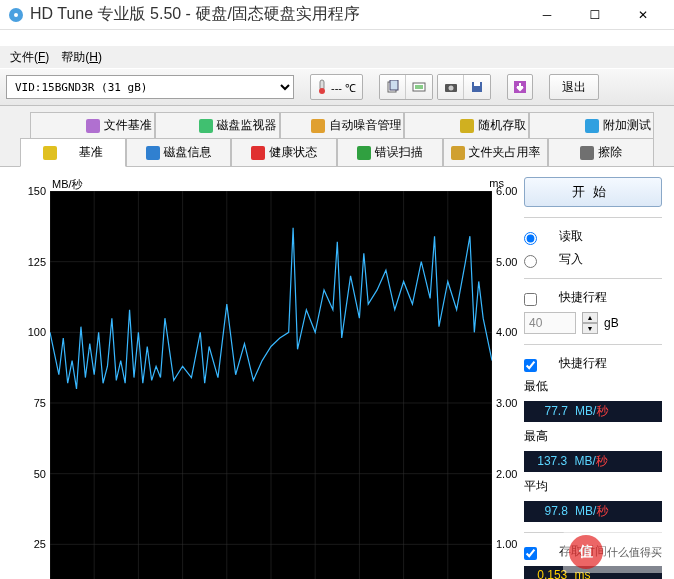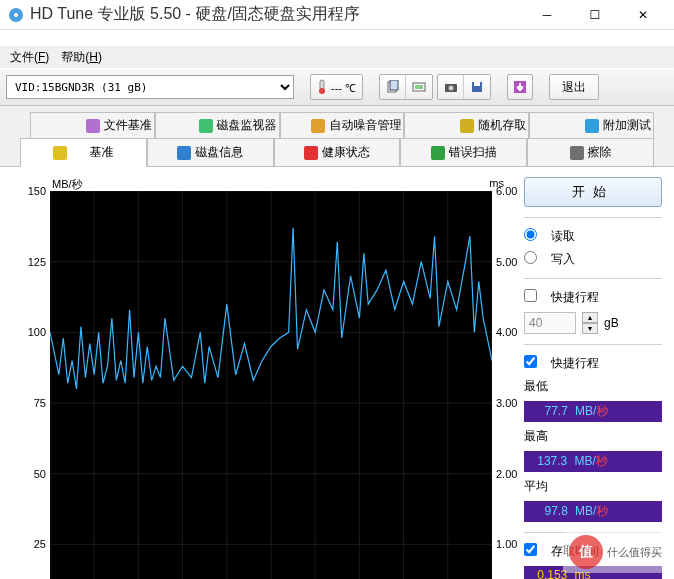--- a/index.html
+++ b/index.html
@@ -43,27 +43,27 @@
 .chart-ylabel { position: absolute; font-size: 11px; left: 40px; top: 0; }
 .chart-y2label { position: absolute; font-size: 11px; right: 8px; top: 0; }
 .chart { position: absolute; left: 38px; top: 14px; right: 20px; bottom: 0; background: #000; }
 .y-tick { position: absolute; font-size: 11px; right: 100%; padding-right: 4px; transform: translateY(-50%); color: #000; }
 .y2-tick { position: absolute; font-size: 11px; left: 100%; padding-left: 4px; transform: translateY(-50%); color: #000; }
 
 
 .side { flex: 1; padding-left: 12px; font-size: 12px; display: flex; flex-direction: column; gap: 6px; }
 .start-btn { width: 100%; height: 30px; border: 1px solid #8aa8c8; background: linear-gradient(#f4f9ff,#dde9f7); font-size: 13px; letter-spacing: 8px; border-radius: 3px; }
 hr.sep { border: none; border-top: 1px solid #d0d0d0; margin: 4px 0; }
-.radio-row, .check-row { display: flex; align-items: flex-start; gap: 14px; }
+.radio-row, .check-row { display: flex; align-items: flex-end; gap: 22px; }
 .spin-row { display: flex; align-items: center; gap: 6px; }
 .spin-input { width: 52px; height: 22px; border: 1px solid #c0c0c0; font-size: 12px; padding: 0 4px; color: #888; background: #fafafa; }
 .spin-btns { display: flex; flex-direction: column; }
 .spin-btns button { width: 16px; height: 11px; border: 1px solid #b0b0b0; background: #eee; font-size: 7px; line-height: 7px; padding: 0; }
 .stat-label { font-size: 12px; }
-.stat-val { background: #4c1d95; color: #5bd5ff; font-family: monospace; font-size: 12px; padding: 2px 6px; display: inline-block; min-width: 110px; }
+.stat-val { background: #0f172a; color: #5bd5ff; font-family: monospace; font-size: 12px; padding: 2px 6px; display: inline-block; min-width: 110px; }
 .stat-val .unit-mb { color: #5bd5ff; }
 .stat-val .unit-red { color: #ff4040; }
 .stat-val .unit-yellow { color: #ffd000; }
 
 
 .watermark { position: absolute; right: 6px; bottom: 6px; opacity: 0.8; font-size: 11px; color: #333; background: rgba(255,255,255,0.6); padding: 4px 6px; border-radius: 4px; display: flex; align-items: center; gap: 4px; }
 .wm-circle { width: 34px; height: 34px; border-radius: 50%; background: #e84040; color: #fff; display: flex; align-items: center; justify-content: center; font-size: 14px; font-weight: bold; }
 
 .icon-sq { width: 14px; height: 14px; display: inline-block; }
 </style>
@@ -172,20 +172,24 @@
       <span class="icon-sq" style="background:#3080d0;border-radius:2px"></span>
       <span>磁盘信息</span>
     </div>
     <div class="tab2">
       <span class="icon-sq" style="background:#e03030;border-radius:2px"></span>
       <span>健康状态</span>
     </div>
     <div class="tab2">
       <span class="icon-sq" style="background:#30a040;border-radius:2px"></span>
       <span>错误扫描</span>
+    </div>
+    <div class="tab2">
+      <span class="icon-sq" style="background:#d0a030;border-radius:2px"></span>
+      <span>文件夹占用率</span>
     </div>
     <div class="tab2">
       <span class="icon-sq" style="background:#707070;border-radius:2px"></span>
       <span>擦除</span>
     </div>
   </div>
 
 <div class="content">
   <div class="chart-area">
     <div class="chart-ylabel">MB/秒</div>

